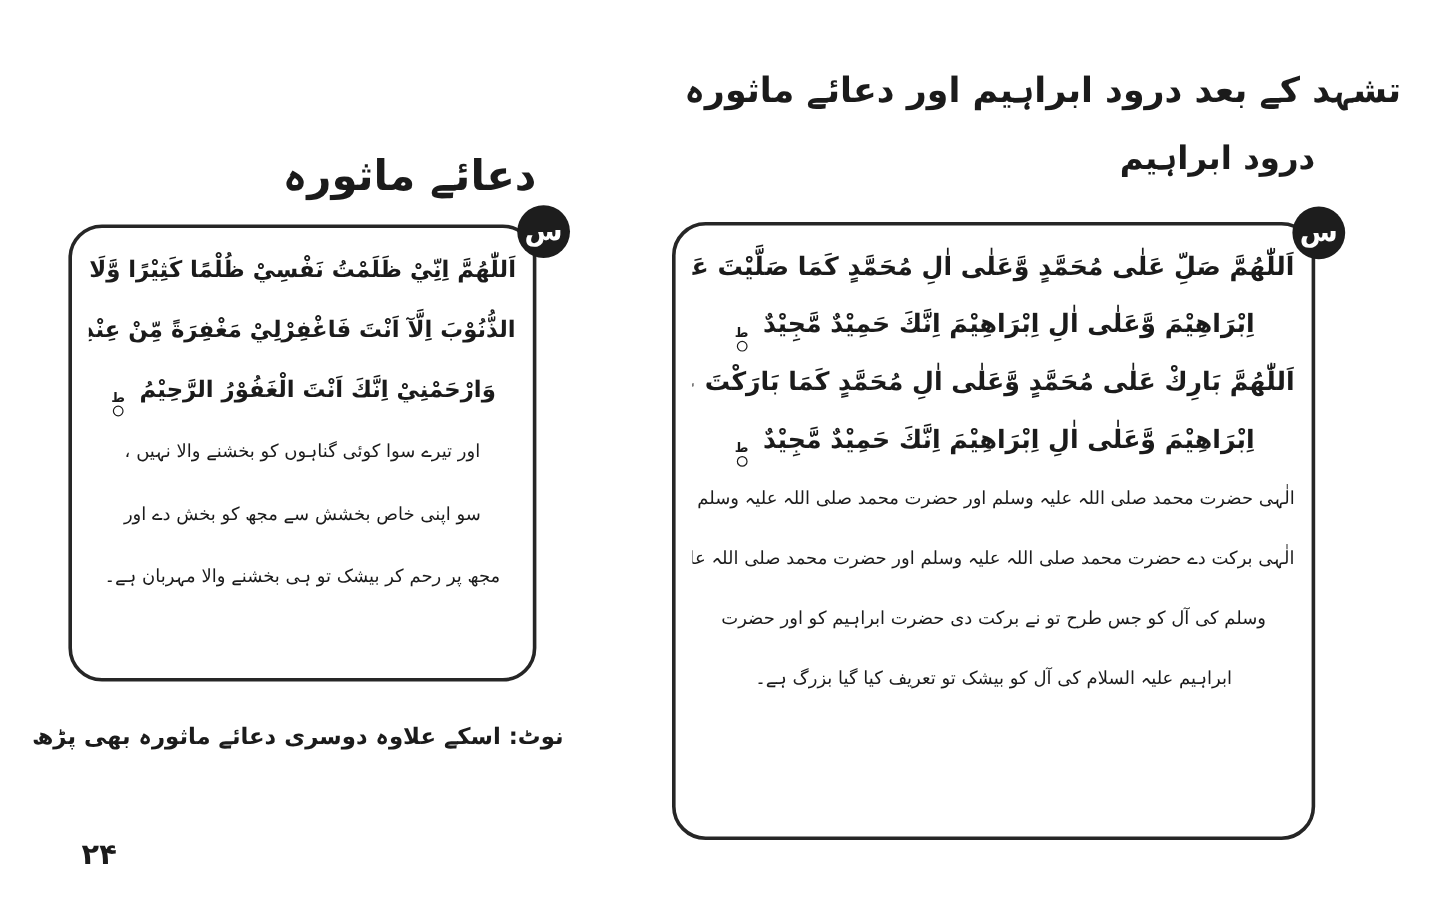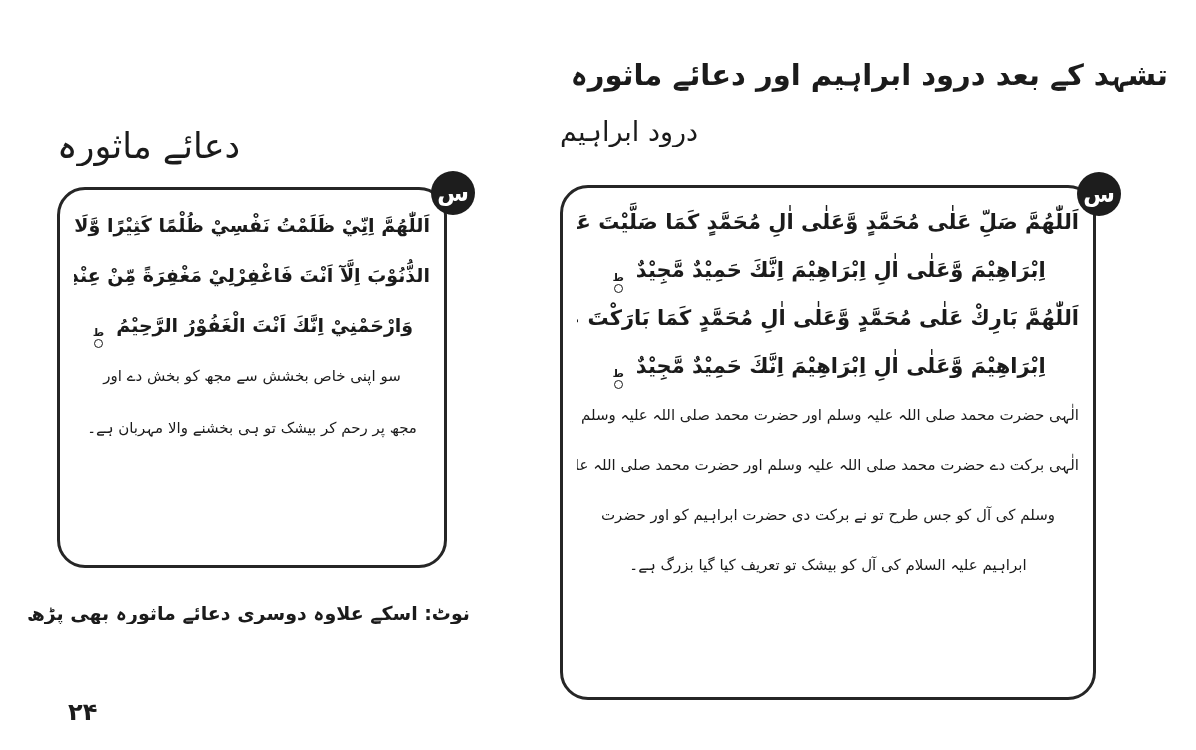--- a/index.html
+++ b/index.html
@@ -21,23 +21,23 @@
     width: 600px;
     text-align: right;
     direction: rtl;
     font-size: 29px;
     font-weight: bold;
     white-space: nowrap;
     overflow: hidden;
   }
   .section-heading {
     position: absolute;
-    text-align: left;
+    text-align: right;
     direction: rtl;
-    font-weight: normal;
+    font-weight: bold;
     white-space: nowrap;
     overflow: hidden;
   }
   .heading-durood { top: 116px; left: 560px; width: 536px; font-size: 27px; }
   .heading-dua   { top: 126px; left: 57px;  width: 390px; font-size: 35px; }
   .prayer-box {
     position: absolute;
     background: #ffffff;
     border: 3px solid #262626;
     border-radius: 28px;
@@ -154,20 +154,21 @@
 
   <div class="prayer-box box-dua">
     <div class="corner-badge">س</div>
     <div class="box-inner">
       <div class="ar-line"><span>اَللّٰهُمَّ اِنِّيْ ظَلَمْتُ نَفْسِيْ ظُلْمًا كَثِيْرًا وَّلَا يَغْفِرُ</span></div>
       <div class="ar-line"><span>الذُّنُوْبَ اِلَّآ اَنْتَ فَاغْفِرْلِيْ مَغْفِرَةً مِّنْ عِنْدِكَ</span></div>
       <div class="ar-line"><span>وَارْحَمْنِيْ اِنَّكَ اَنْتَ الْغَفُوْرُ الرَّحِيْمُ</span><span class="waqf">
             <span class="waqf-tah">ط</span>
             <span class="waqf-ring"></span>
           </span></div>
+      <div class="ur-line">اور تیرے سوا کوئی گناہوں کو بخشنے والا نہیں ،</div>
       <div class="ur-line">سو اپنی خاص بخشش سے مجھ کو بخش دے اور</div>
       <div class="ur-line">مجھ پر رحم کر بیشک تو ہی بخشنے والا مہربان ہے۔</div>
     </div>
   </div>
 
   <div class="note-line">نوٹ: اسکے علاوہ دوسری دعائے ماثورہ بھی پڑھ سکتے ہے۔</div>
 
   <div class="page-number">۲۴</div>
 
 </div>

